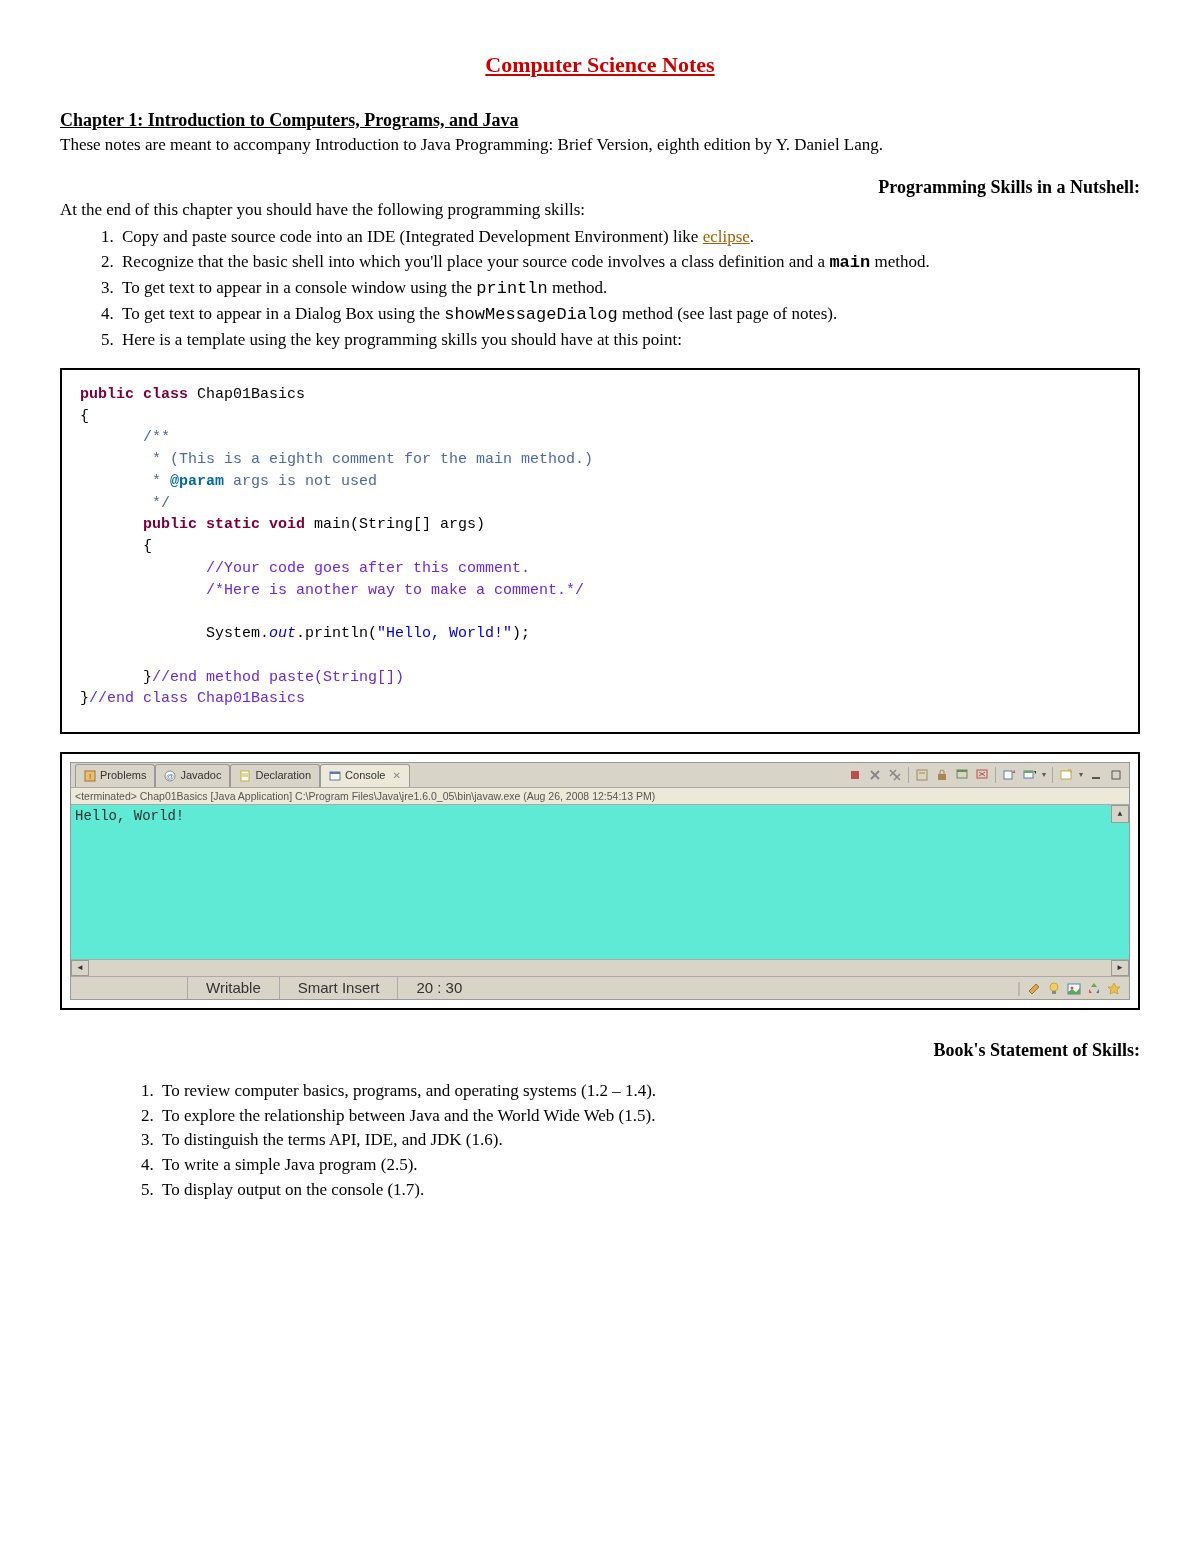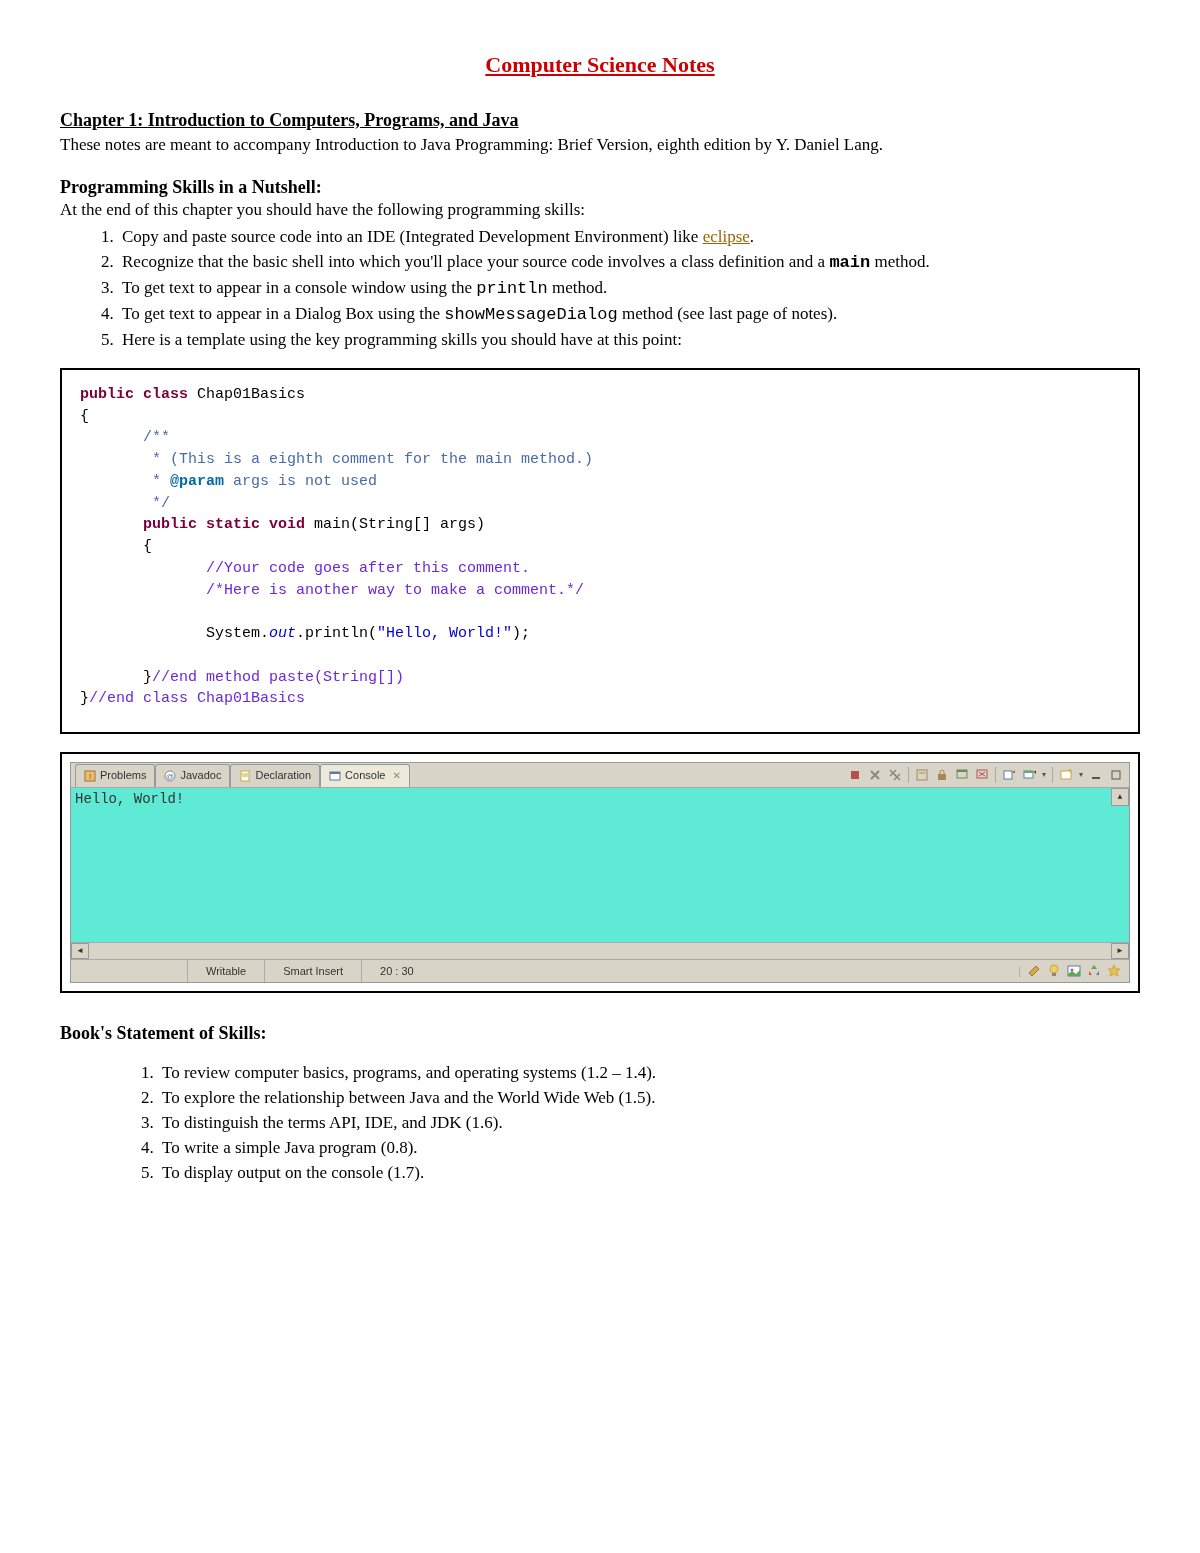--- a/index.html
+++ b/index.html
@@ -21,20 +21,21 @@
   }
   .chapter {
     font-weight: bold;
     text-decoration: underline;
     font-size: 18px;
   }
   .section-head {
     font-weight: bold;
     font-size: 18px;
     margin-top: 18px;
+    text-align: right;
   }
   .intro-text {
     margin-top: 2px;
     margin-bottom: 14px;
   }
   ol {
     margin: 4px 0 16px 0;
     padding-left: 58px;
   }
   ol li {
@@ -164,21 +165,21 @@
     font-size: 8px;
     display: flex;
     align-items: center;
     justify-content: center;
   }
   .status-row {
     display: flex;
     align-items: center;
     background: #d8d4c8;
     height: 22px;
-    font-size: 11px;
+    font-size: 15px;
     color: #333;
   }
   .status-cell {
     border-left: 1px solid #aaa;
     padding: 0 18px;
     height: 100%;
     display: flex;
     align-items: center;
   }
   .status-spacer { flex: 1; }
@@ -318,20 +319,21 @@
             </svg></span>
         <span style="font-size:8px;color:#555;">▾</span>
         <span class="tool-ico"><svg viewBox="0 0 14 14">
               <line x1="3" y1="10" x2="11" y2="10" stroke="#555" stroke-width="2"></line>
             </svg></span>
         <span class="tool-ico"><svg viewBox="0 0 14 14">
               <rect x="3" y="3" width="8" height="8" fill="none" stroke="#555"></rect>
             </svg></span>
       </div>
     </div>
+    <div class="terminated-bar">&lt;terminated&gt; Chap01Basics [Java Application] C:\Program Files\Java\jre1.6.0_05\bin\javaw.exe (Aug 26, 2008 12:54:13 PM)</div>
     <div class="console-body">
       <span>Hello, World!</span>
       <div class="scroll-up">▲</div>
     </div>
     <div class="scrollbar-h">
       <div class="scroll-btn">◄</div>
       <div style="flex:1"></div>
       <div class="scroll-btn">►</div>
     </div>
     <div class="status-row">
@@ -365,15 +367,15 @@
       </div>
     </div>
   </div>
 </div>
 
 <div class="section-head" style="margin-top:28px">Book's Statement of Skills:</div>
 <ol class="skills">
   <li>To review computer basics, programs, and operating systems (1.2 – 1.4).</li>
   <li>To explore the relationship between Java and the World Wide Web (1.5).</li>
   <li>To distinguish the terms API, IDE, and JDK (1.6).</li>
-  <li>To write a simple Java program (0.8).</li>
+  <li>To write a simple Java program (2.5).</li>
   <li>To display output on the console (1.7).</li>
 </ol>
 
 </body></html>

